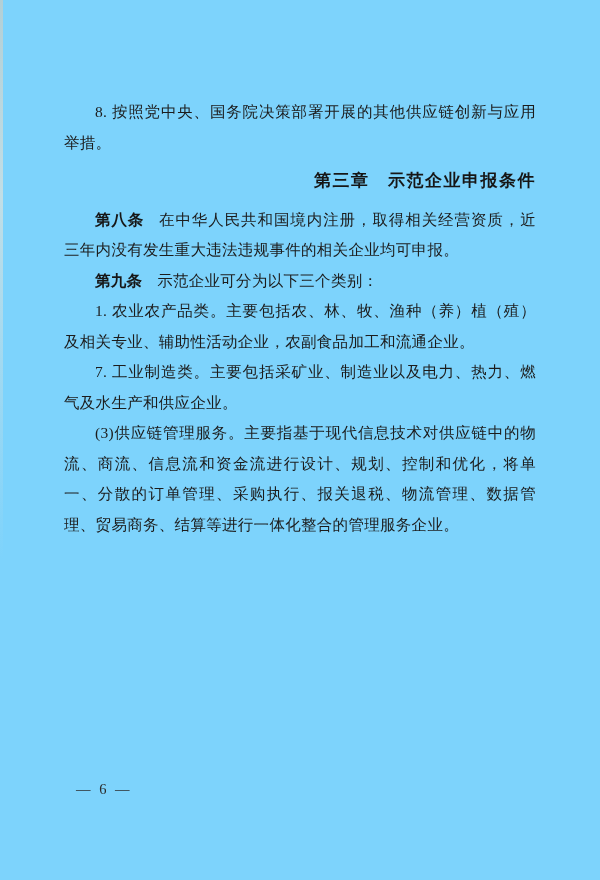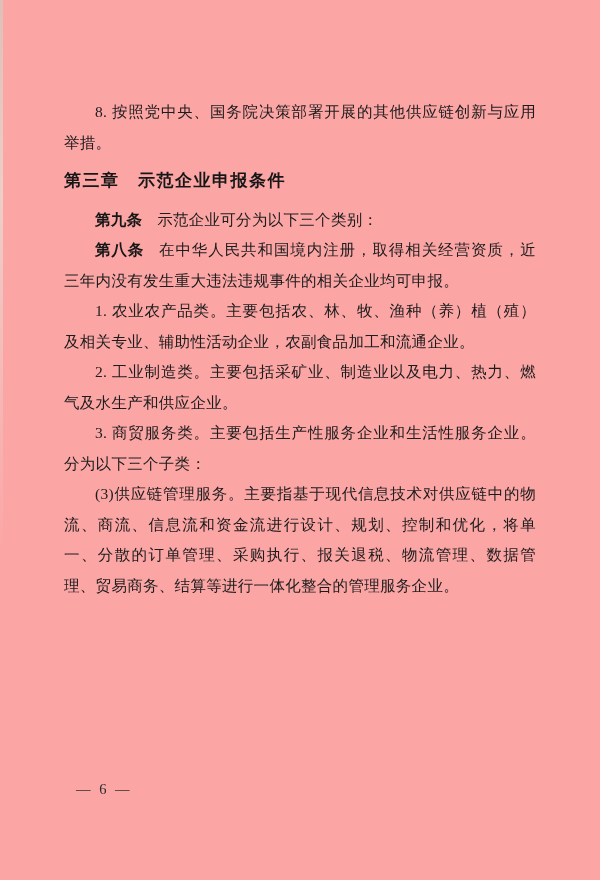--- a/index.html
+++ b/index.html
@@ -11,21 +11,21 @@
     width: 600px;
     height: 880px;
     font-family: "Liberation Serif", serif;
     color: #1c1c1c;
     overflow: hidden;
   }
   .page {
     position: relative;
     width: 600px;
     height: 880px;
-    background: #fca5a5;
+    background: #7dd3fc;
   }
   
   .scan-edge {
     position: absolute;
     left: 0;
     top: 0;
     width: 3px;
     height: 560px;
     background: linear-gradient(180deg, #cfcdc1 0%, #e6e4da 35%, rgba(255,255,255,0) 100%);
     opacity: 0.65;
@@ -49,21 +49,21 @@
   .lead {
     font-weight: bold;
     font-family: "Liberation Sans", sans-serif;
     margin-right: 0.95em;
     color: #161616;
   }
   .chapter-heading {
     font-size: 17px;
     font-weight: bold;
     font-family: "Liberation Sans", sans-serif;
-    text-align: left;
+    text-align: right;
     line-height: 30.5px;
     margin: 8px 0;
     letter-spacing: 1.5px;
     color: #161616;
   }
   .page-number {
     position: absolute;
     left: 76px;
     top: 781px;
     font-size: 14.5px;
@@ -79,23 +79,22 @@
   <div class="scan-edge"></div>
 
   <main class="content">
     <div id="intro-container">
         <p class="para"><span>8. 按照党中央、国务院决策部署开展的其他供应链创新与应用举措。</span></p>
       </div>
 
     <h2 class="chapter-heading">第三章　示范企业申报条件</h2>
 
     <div id="body-container">
+        <p class="para"><span class="lead">第八条</span><span>在中华人民共和国境内注册，取得相关经营资质，近三年内没有发生重大违法违规事件的相关企业均可申报。</span></p>
         <p class="para"><span class="lead">第九条</span><span>示范企业可分为以下三个类别：</span></p>
-        <p class="para"><span class="lead">第八条</span><span>在中华人民共和国境内注册，取得相关经营资质，近三年内没有发生重大违法违规事件的相关企业均可申报。</span></p>
         <p class="para"><span>1. 农业农产品类。主要包括农、林、牧、渔种（养）植（殖）及相关专业、辅助性活动企业，农副食品加工和流通企业。</span></p>
-        <p class="para"><span>2. 工业制造类。主要包括采矿业、制造业以及电力、热力、燃气及水生产和供应企业。</span></p>
-        <p class="para"><span>3. 商贸服务类。主要包括生产性服务企业和生活性服务企业。分为以下三个子类：</span></p>
+        <p class="para"><span>7. 工业制造类。主要包括采矿业、制造业以及电力、热力、燃气及水生产和供应企业。</span></p>
         <p class="para"><span>(3)供应链管理服务。主要指基于现代信息技术对供应链中的物流、商流、信息流和资金流进行设计、规划、控制和优化，将单一、分散的订单管理、采购执行、报关退税、物流管理、数据管理、贸易商务、结算等进行一体化整合的管理服务企业。</span></p>
       </div>
   </main>
 
   <span class="page-number">— 6 —</span>
 </div>
 
 </body></html>

